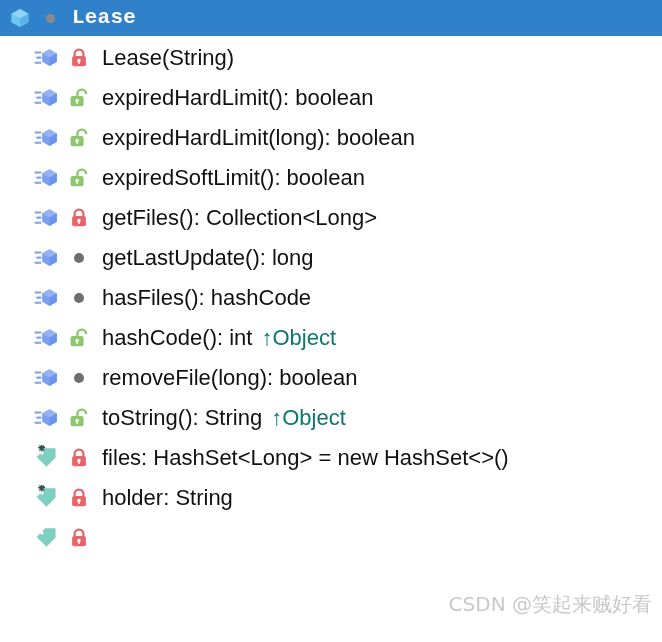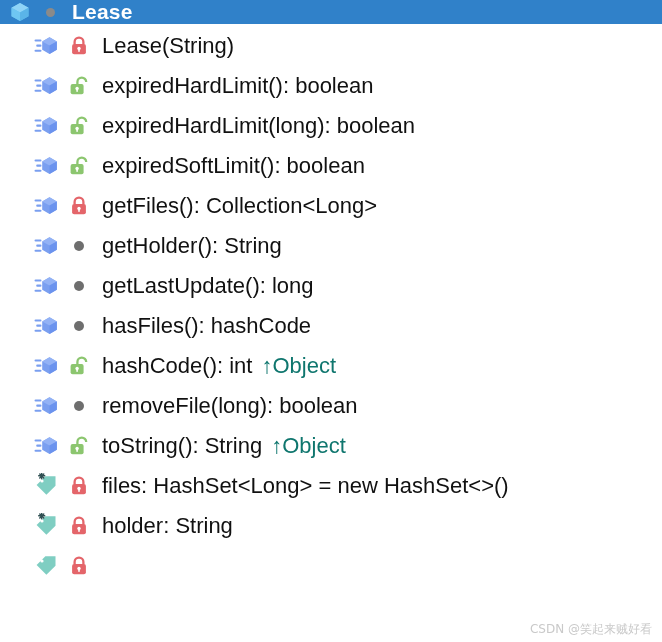--- a/index.html
+++ b/index.html
@@ -16,26 +16,27 @@
   }
 
   
   .structure-panel {
     width: 662px;
     height: 642px;
     position: relative;
     background: #ffffff;
   }
   .panel-header {
-    height: 24px;
+    height: 36px;
     background: #3081c9;
     display: flex;
     align-items: center;
     padding-left: 8px;
     box-sizing: border-box;
+    font-family: Liberation Mono, monospace;
   }
   .panel-header .class-icon {
     width: 24px;
     height: 24px;
     flex: 0 0 24px;
     display: block;
   }
   .panel-header .vis-dot {
     width: 24px;
     height: 24px;
@@ -109,22 +110,22 @@
     font-size: 22px;
     color: #0f766e;
     line-height: 40px;
     margin-left: 9px;
   }
 
   
   .watermark {
     position: absolute;
     right: 10px;
-    bottom: 4px;
-    font-size: 12px;
+    bottom: 24px;
+    font-size: 20px;
     color: #c9c9c9;
     font-family: "DejaVu Sans", "Liberation Sans", sans-serif;
     white-space: nowrap;
     user-select: none;
   }
 </style>
 </head>
 <body>
 
 <div class="structure-panel">
@@ -233,34 +234,20 @@
           <rect x="0.5" y="6.5" width="7" height="2.1" rx="1.05" fill="#7a9ff0"></rect>
           <rect x="2.2" y="11.6" width="5.3" height="2.1" rx="1.05" fill="#7a9ff0"></rect>
           <rect x="0.5" y="16.7" width="7" height="2.1" rx="1.05" fill="#7a9ff0"></rect>
           <polygon points="15.5,4.2 22.8,8.4 22.8,16.8 15.5,21 8.2,16.8 8.2,8.4" fill="#7a9ff0"></polygon>
           <polygon points="15.5,4.2 22.8,8.4 15.5,12.6 8.2,8.4" fill="#93b2f5"></polygon>
           <polygon points="15.5,12.6 22.8,8.4 22.8,16.8 15.5,21" fill="#6b93ee"></polygon>
         </svg>
         <span class="access-icon dot-wrap">
           <i></i>
         </span>
-        <span class="label">getHolder(): String</span>
-      </div>
-      <div class="member-row">
-        <svg class="kind-icon" viewBox="0 0 26 26">
-          <rect x="0.5" y="6.5" width="7" height="2.1" rx="1.05" fill="#7a9ff0"></rect>
-          <rect x="2.2" y="11.6" width="5.3" height="2.1" rx="1.05" fill="#7a9ff0"></rect>
-          <rect x="0.5" y="16.7" width="7" height="2.1" rx="1.05" fill="#7a9ff0"></rect>
-          <polygon points="15.5,4.2 22.8,8.4 22.8,16.8 15.5,21 8.2,16.8 8.2,8.4" fill="#7a9ff0"></polygon>
-          <polygon points="15.5,4.2 22.8,8.4 15.5,12.6 8.2,8.4" fill="#93b2f5"></polygon>
-          <polygon points="15.5,12.6 22.8,8.4 22.8,16.8 15.5,21" fill="#6b93ee"></polygon>
-        </svg>
-        <span class="access-icon dot-wrap">
-          <i></i>
-        </span>
         <span class="label">getLastUpdate(): long</span>
       </div>
       <div class="member-row">
         <svg class="kind-icon" viewBox="0 0 26 26">
           <rect x="0.5" y="6.5" width="7" height="2.1" rx="1.05" fill="#7a9ff0"></rect>
           <rect x="2.2" y="11.6" width="5.3" height="2.1" rx="1.05" fill="#7a9ff0"></rect>
           <rect x="0.5" y="16.7" width="7" height="2.1" rx="1.05" fill="#7a9ff0"></rect>
           <polygon points="15.5,4.2 22.8,8.4 22.8,16.8 15.5,21 8.2,16.8 8.2,8.4" fill="#7a9ff0"></polygon>
           <polygon points="15.5,4.2 22.8,8.4 15.5,12.6 8.2,8.4" fill="#93b2f5"></polygon>
           <polygon points="15.5,12.6 22.8,8.4 22.8,16.8 15.5,21" fill="#6b93ee"></polygon>

